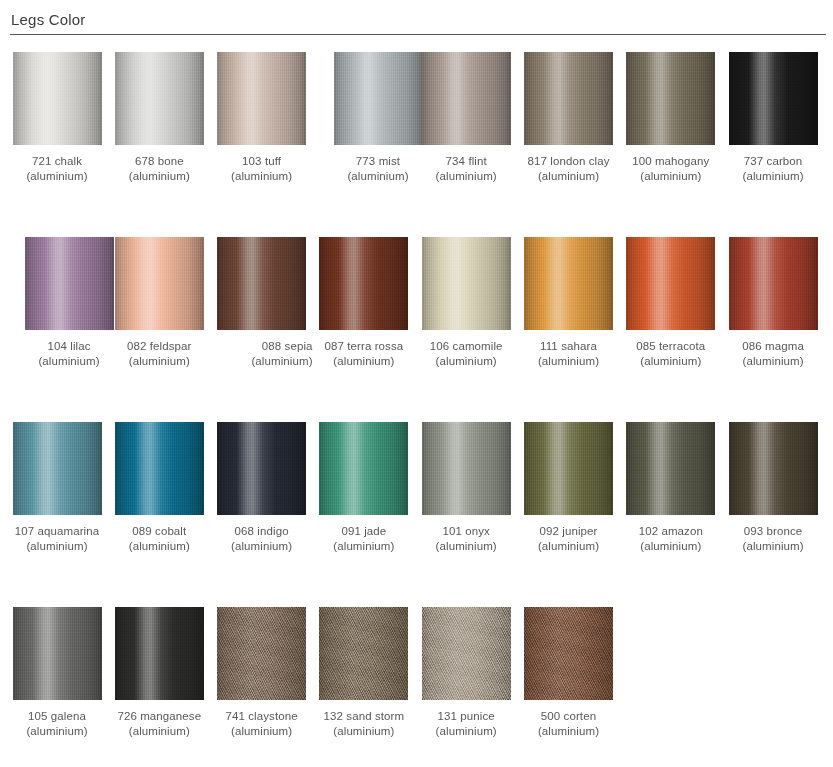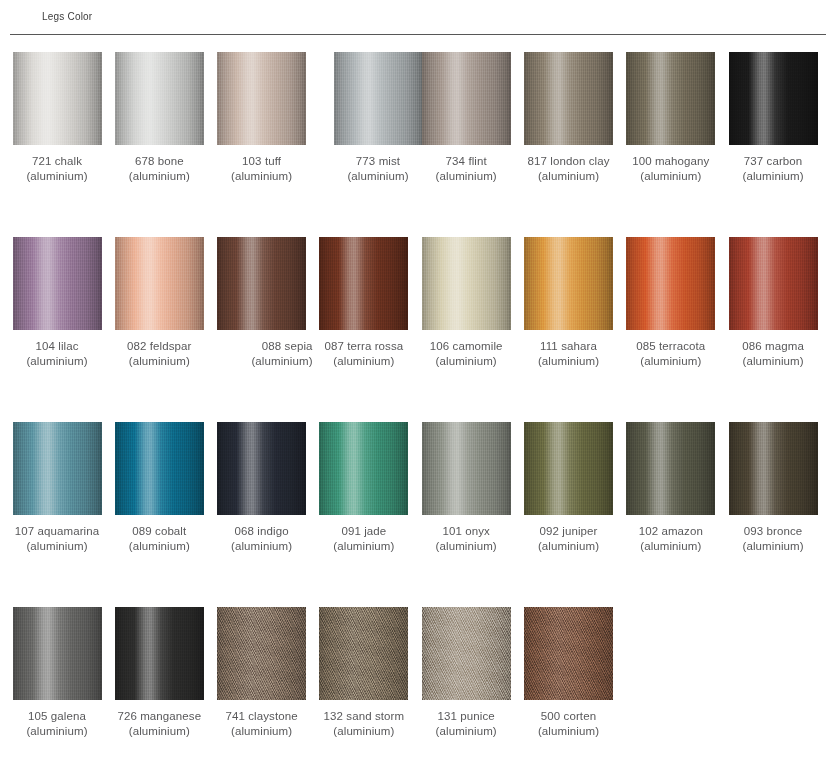--- a/index.html
+++ b/index.html
@@ -29,26 +29,25 @@
     position: absolute;
     left: 0;
     top: 0;
     width: 833px;
     height: 42px;
   }
   .header-title {
     position: absolute;
     left: 11px;
     top: 11px;
-    font-size: 10px;
+    font-size: 15px;
     font-weight: 400;
     letter-spacing: 0.2px;
     color: #3c3c3c;
     white-space: nowrap;
-    margin-left: 31px;
   }
   .header-rule {
     position: absolute;
     left: 10px;
     top: 34px;
     width: 816px;
     height: 1px;
     background: #575757;
   }
 
@@ -245,21 +244,21 @@
             <div class="sheen"></div>
             <div class="grain"></div>
           </div>
           <div class="label">
             <span class="name">737 carbon</span>
             <span class="material">(aluminium)</span>
           </div>
         </div>
       </div>
       <div class="row">
-        <div class="cell" style="left: 6px;">
+        <div class="cell" style="left: 18px;">
           <div class="swatch" style="background: rgb(156, 125, 158);">
             <div class="sheen"></div>
             <div class="grain"></div>
           </div>
           <div class="label">
             <span class="name">104 lilac</span>
             <span class="material">(aluminium)</span>
           </div>
         </div>
         <div class="cell" style="left: 108.3px;">

